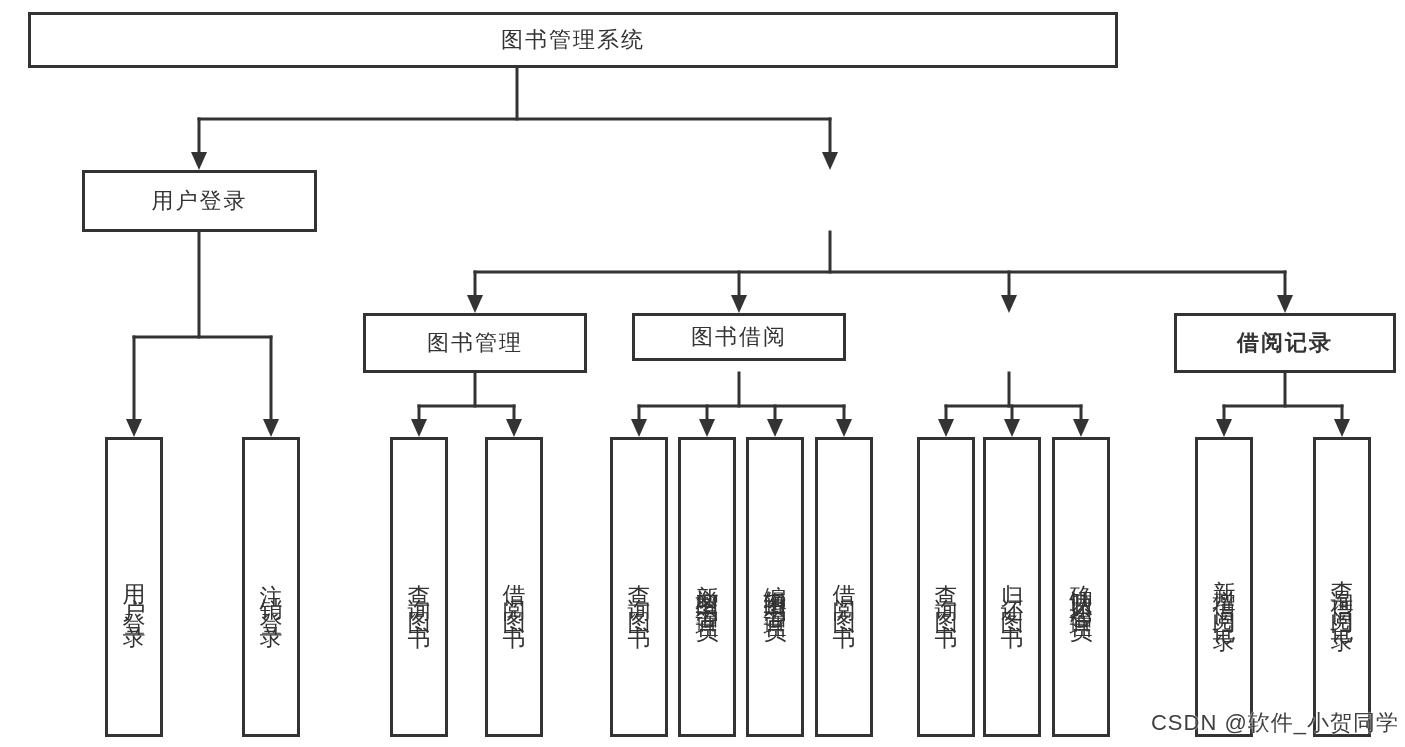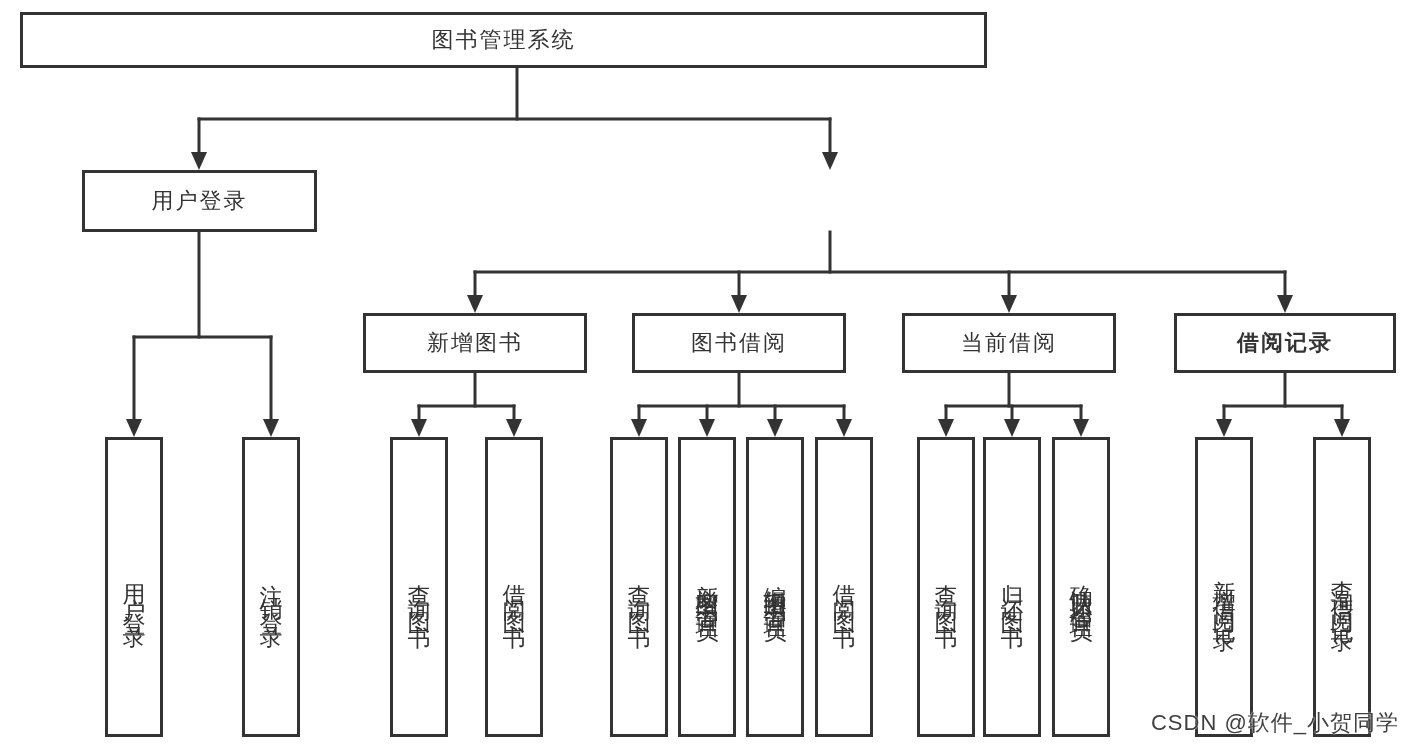--- a/index.html
+++ b/index.html
@@ -133,27 +133,26 @@
     <g>
       <line x1="1285" y1="373" x2="1285" y2="406"></line>
       <line x1="1224" y1="406" x2="1342" y2="406"></line>
       <line x1="1224" y1="406" x2="1224" y2="421"></line>
       <polygon points="1216,419 1232,419 1224,437" stroke="none"></polygon>
       <line x1="1342" y1="406" x2="1342" y2="421"></line>
       <polygon points="1334,419 1350,419 1342,437" stroke="none"></polygon>
     </g>
   </svg>
 
-  <div class="box hbox" style="left:20px; top:12px; width:967px; height:56px;">图书管理系统</div>
+  <div class="box hbox" style="left:28px; top:12px; width:1090px; height:56px;">图书管理系统</div>
 
   <div class="box hbox" style="left:82px; top:170px; width:235px; height:62px;">用户登录</div>
 
-  <div class="box hbox" style="left:363px; top:313px; width:224px; height:60px;">新增图书</div>
-  <div class="box hbox" style="left:632px; top:313px; width:214px; height:60px;">图书借阅</div>
-  <div class="box hbox" style="left:902px; top:313px; width:214px; height:60px;">当前借阅</div>
+  <div class="box hbox" style="left:363px; top:313px; width:224px; height:60px;">图书管理</div>
+  <div class="box hbox" style="left:632px; top:313px; width:214px; height:48px;">图书借阅</div>
   <div class="box hbox" style="left:1174px; top:313px; width:222px; height:60px;font-weight:bold;">借阅记录</div>
 
   <div class="box vbox sp4" style="left:105px; top:437px; width:58px; height:300px;">用户登录</div>
   <div class="box vbox sp4" style="left:242px; top:437px; width:58px; height:300px;">注销登录</div>
 
   <div class="box vbox sp4" style="left:390px; top:437px; width:58px; height:300px;">查询图书</div>
   <div class="box vbox sp4" style="left:485px; top:437px; width:58px; height:300px;">借阅图书</div>
 
   <div class="box vbox sp4" style="left:610px; top:437px; width:58px; height:300px;">查询图书</div>
   <div class="box vbox sp9" style="left:678px; top:437px; width:58px; height:300px;">新增图书（管理员）</div>

